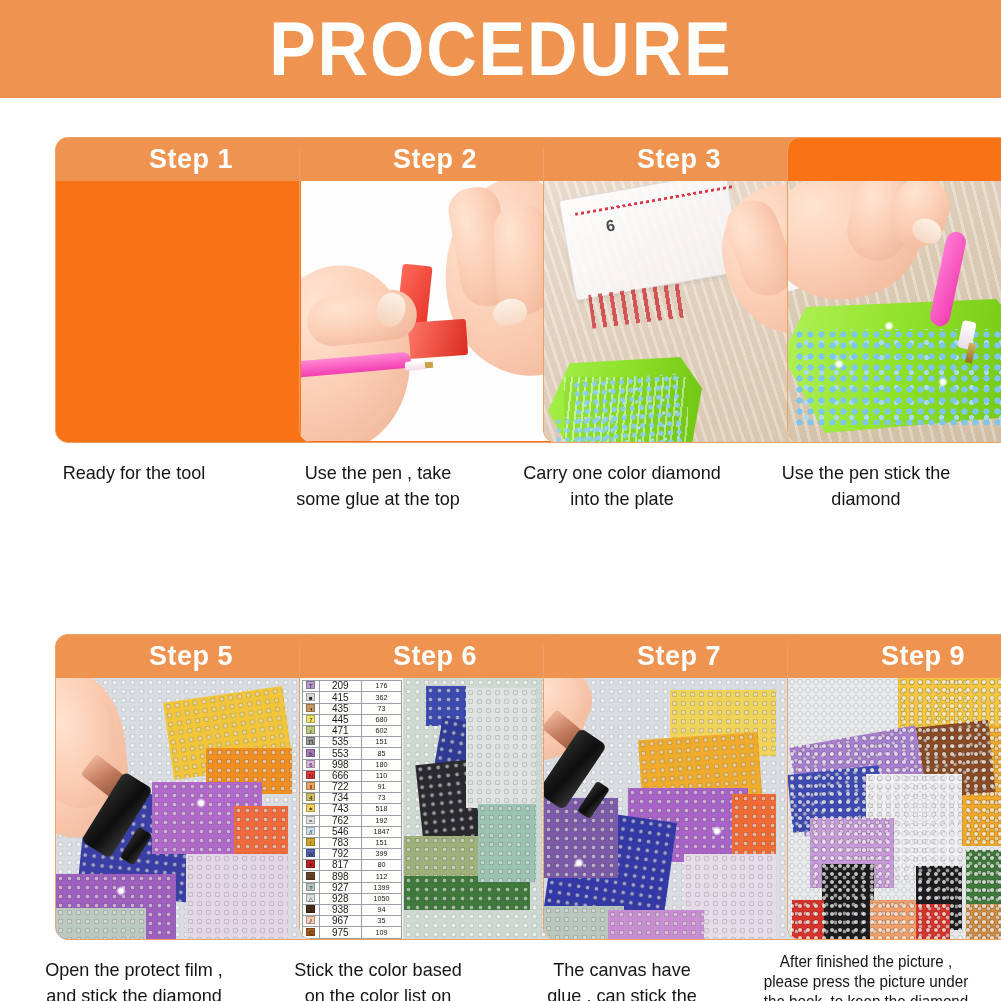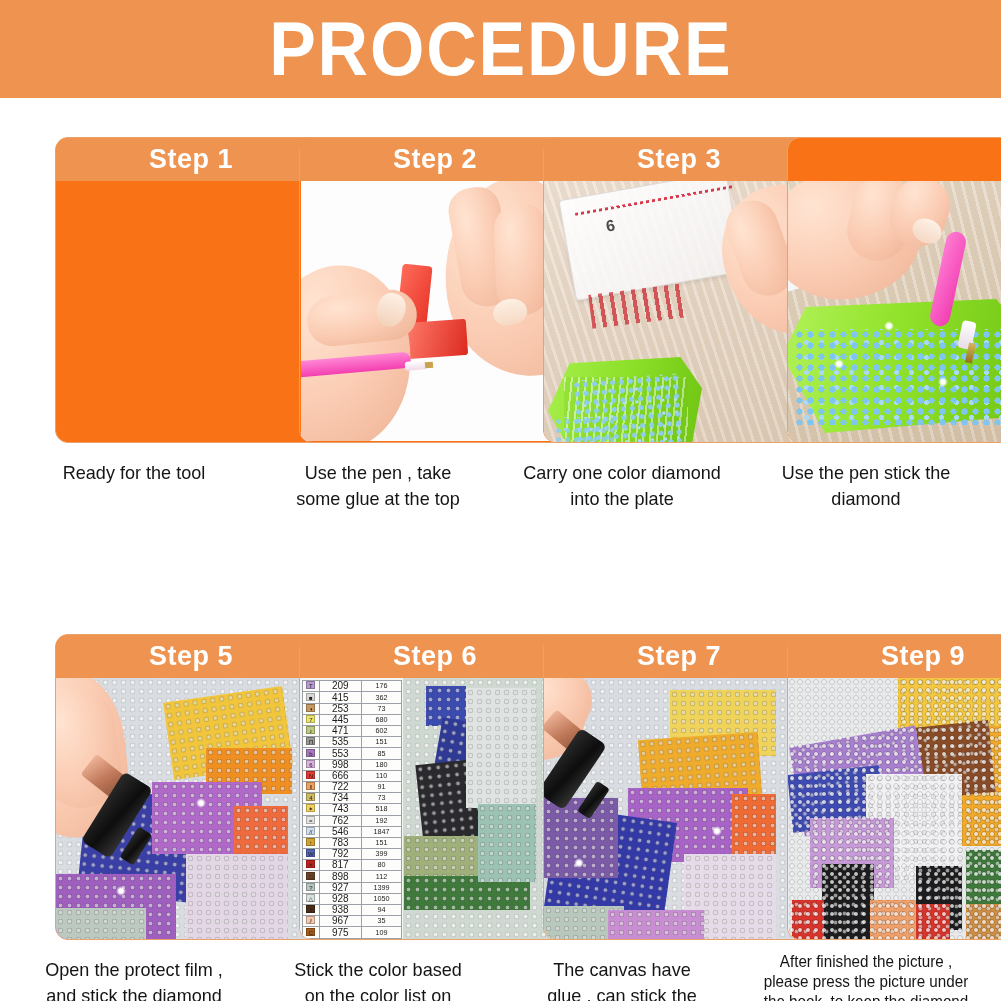--- a/index.html
+++ b/index.html
@@ -554,21 +554,21 @@
                     <td class="code">209</td>
                     <td class="cnt">176</td>
                   </tr>
                   <tr>
                     <td class="sym"><span class="symbox" style="background: rgb(216, 216, 216);">■</span></td>
                     <td class="code">415</td>
                     <td class="cnt">362</td>
                   </tr>
                   <tr>
                     <td class="sym"><span class="symbox" style="background: rgb(199, 154, 98);">◑</span></td>
-                    <td class="code">253</td>
+                    <td class="code">435</td>
                     <td class="cnt">73</td>
                   </tr>
                   <tr>
                     <td class="sym"><span class="symbox" style="background: rgb(236, 227, 106);">7</span></td>
                     <td class="code">445</td>
                     <td class="cnt">680</td>
                   </tr>
                   <tr>
                     <td class="sym"><span class="symbox" style="background: rgb(188, 201, 127);">♪</span></td>
                     <td class="code">471</td>

